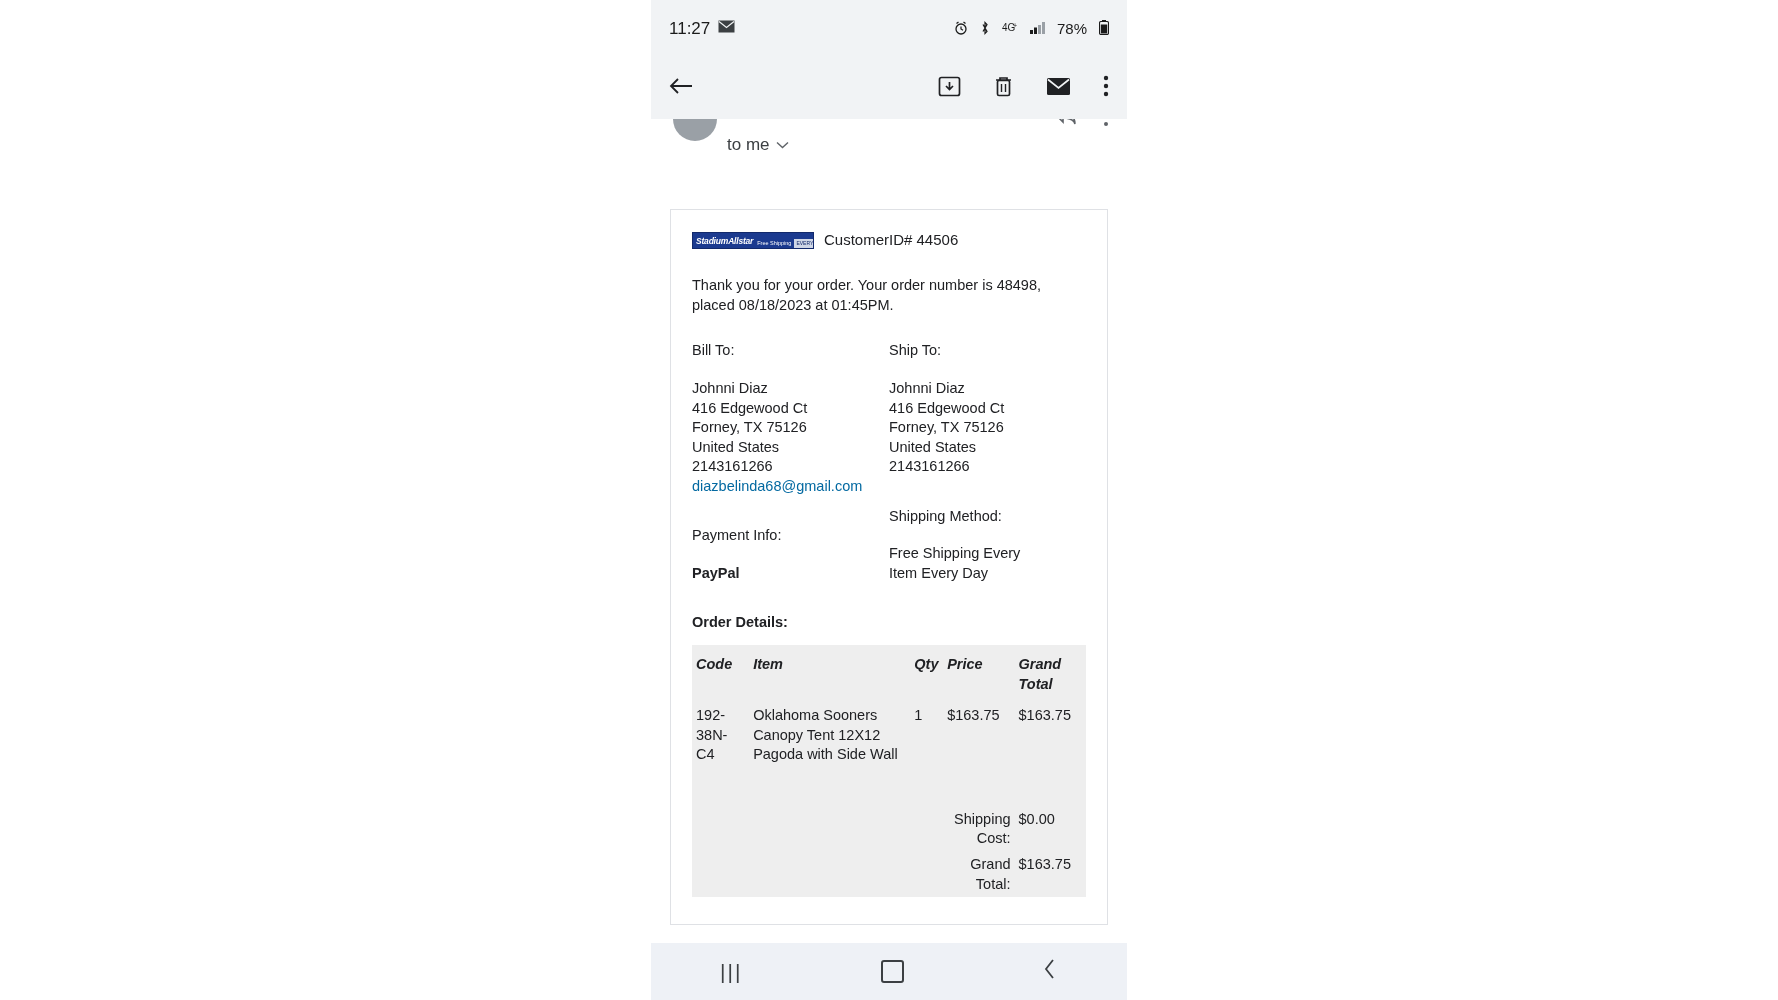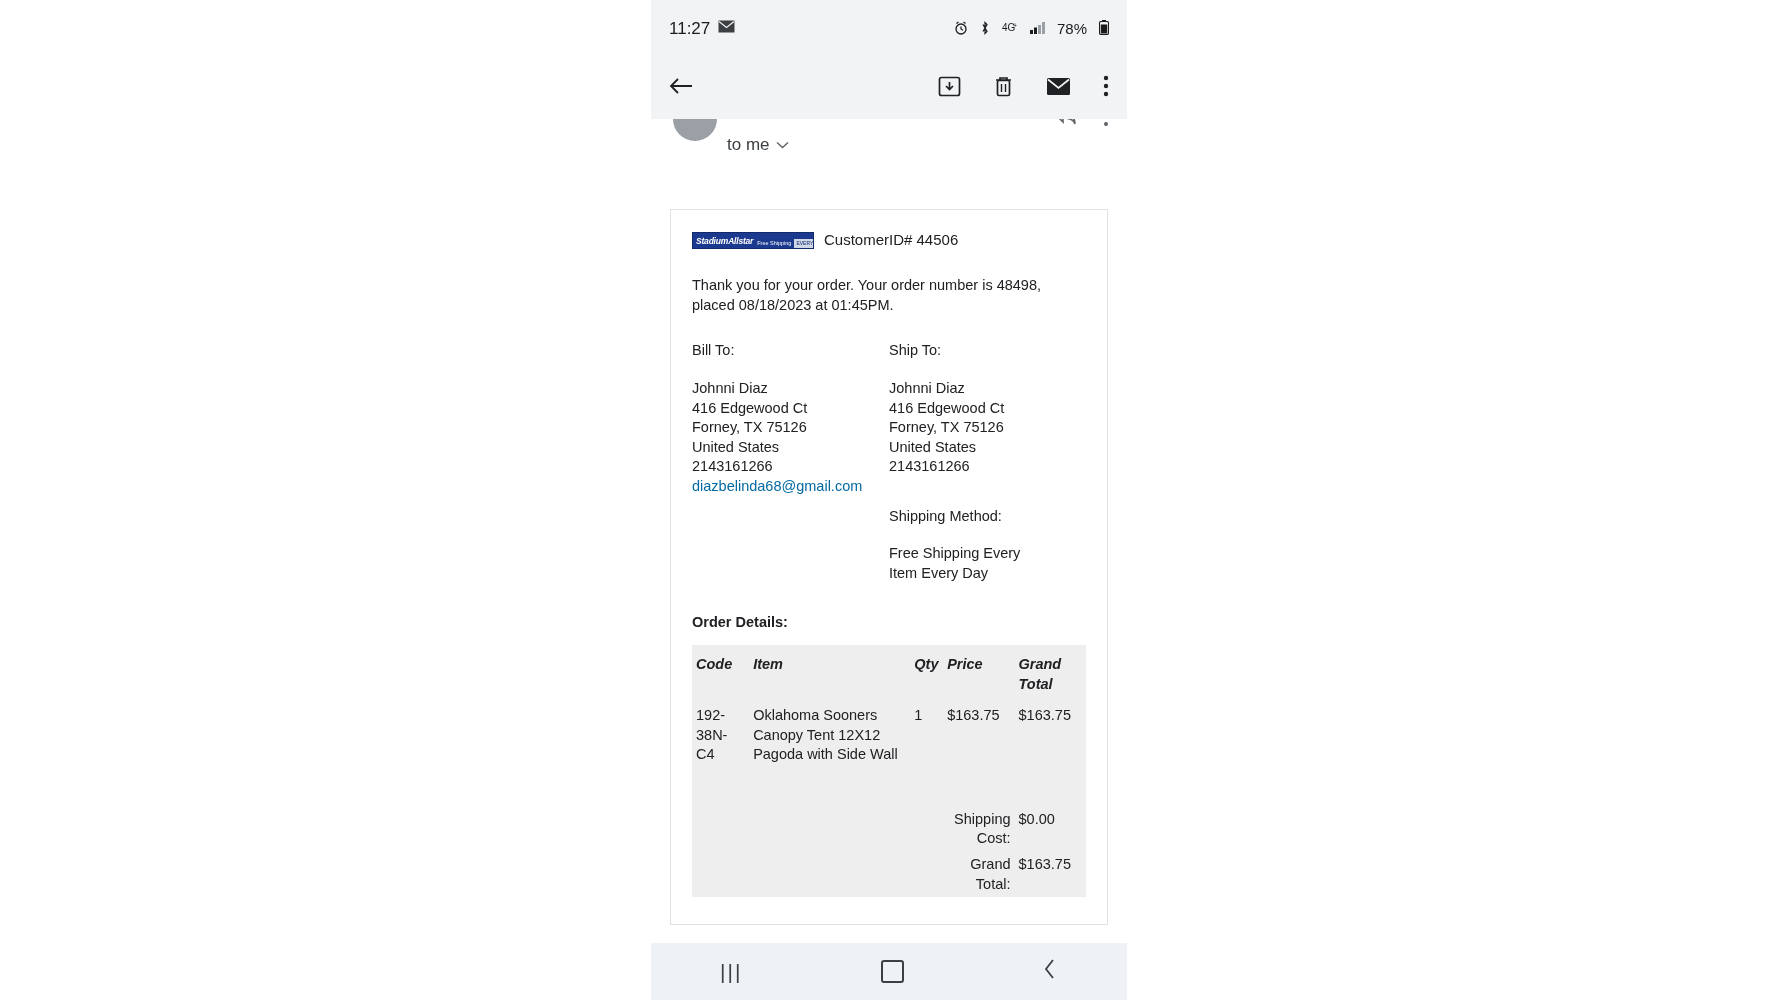--- a/index.html
+++ b/index.html
@@ -373,20 +373,24 @@
       <div class="cols">
         <div class="col">
           <div class="hdr">Bill To:</div>
           <div class="addr-line">Johnni Diaz</div>
           <div class="addr-line">416 Edgewood Ct</div>
           <div class="addr-line">Forney, TX 75126</div>
           <div class="addr-line">United States</div>
           <div class="addr-line">2143161266</div>
           <div class="email-link">diazbelinda68@gmail.com</div>
 
+          <div class="pay-row">
+            <div class="hdr">Payment Info:</div>
+            <div class="pay-val">PayPal</div>
+          </div>
         </div>
 
         <div class="col">
           <div class="hdr">Ship To:</div>
           <div class="addr-line">Johnni Diaz</div>
           <div class="addr-line">416 Edgewood Ct</div>
           <div class="addr-line">Forney, TX 75126</div>
           <div class="addr-line">United States</div>
           <div class="addr-line">2143161266</div>
 

